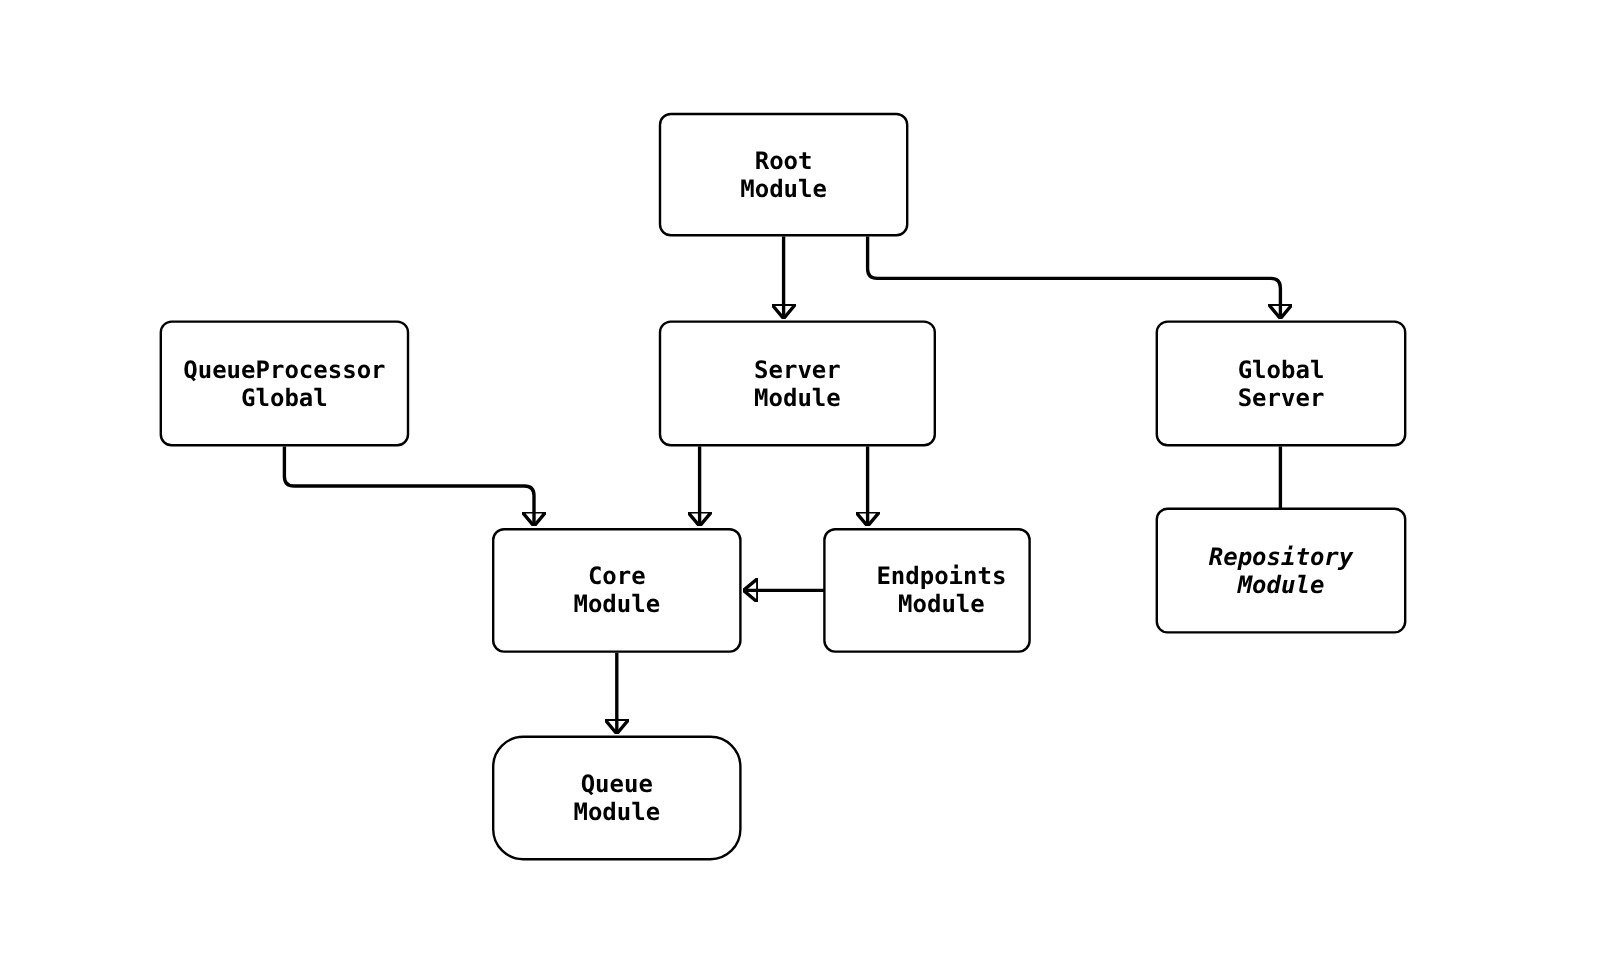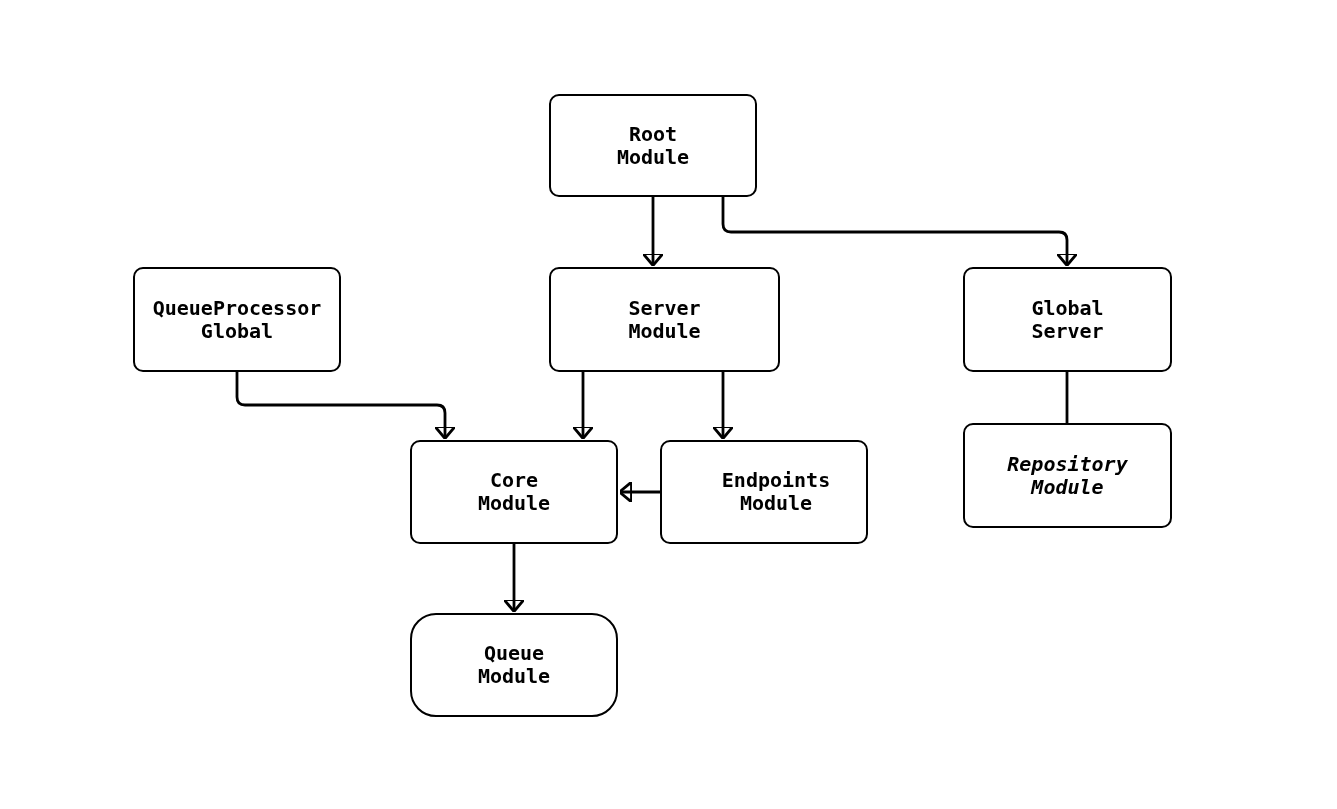--- a/index.html
+++ b/index.html
@@ -39,21 +39,21 @@
     font-weight: bold;
     font-size: 20px;
     line-height: 23px;
     white-space: pre-line;
   }
   #node-root          { left: 549px; top:  94px; width: 208px; height: 103px; }
   #node-queueprocessor{ left: 133px; top: 267px; width: 208px; height: 105px; }
   #node-server        { left: 549px; top: 267px; width: 231px; height: 105px; }
   #node-global        { left: 963px; top: 267px; width: 209px; height: 105px; }
   #node-core          { left: 410px; top: 440px; width: 208px; height: 104px; }
-  #node-endpoints     { left: 660px; top: 440px; width: 208px; height: 104px; padding-left: 24px; }
+  #node-endpoints     { left: 686px; top: 440px; width: 173px; height: 104px; padding-left: 24px; }
   #node-repository    { left: 963px; top: 423px; width: 209px; height: 105px; font-style: italic; }
   #node-queue         { left: 410px; top: 613px; width: 208px; height: 104px; border-radius: 26px; }
 </style>
 </head>
 <body>
 
 <div class="canvas">
 
   <svg class="edges" width="1337" height="809" viewBox="0 0 1337 809">
     <defs>

